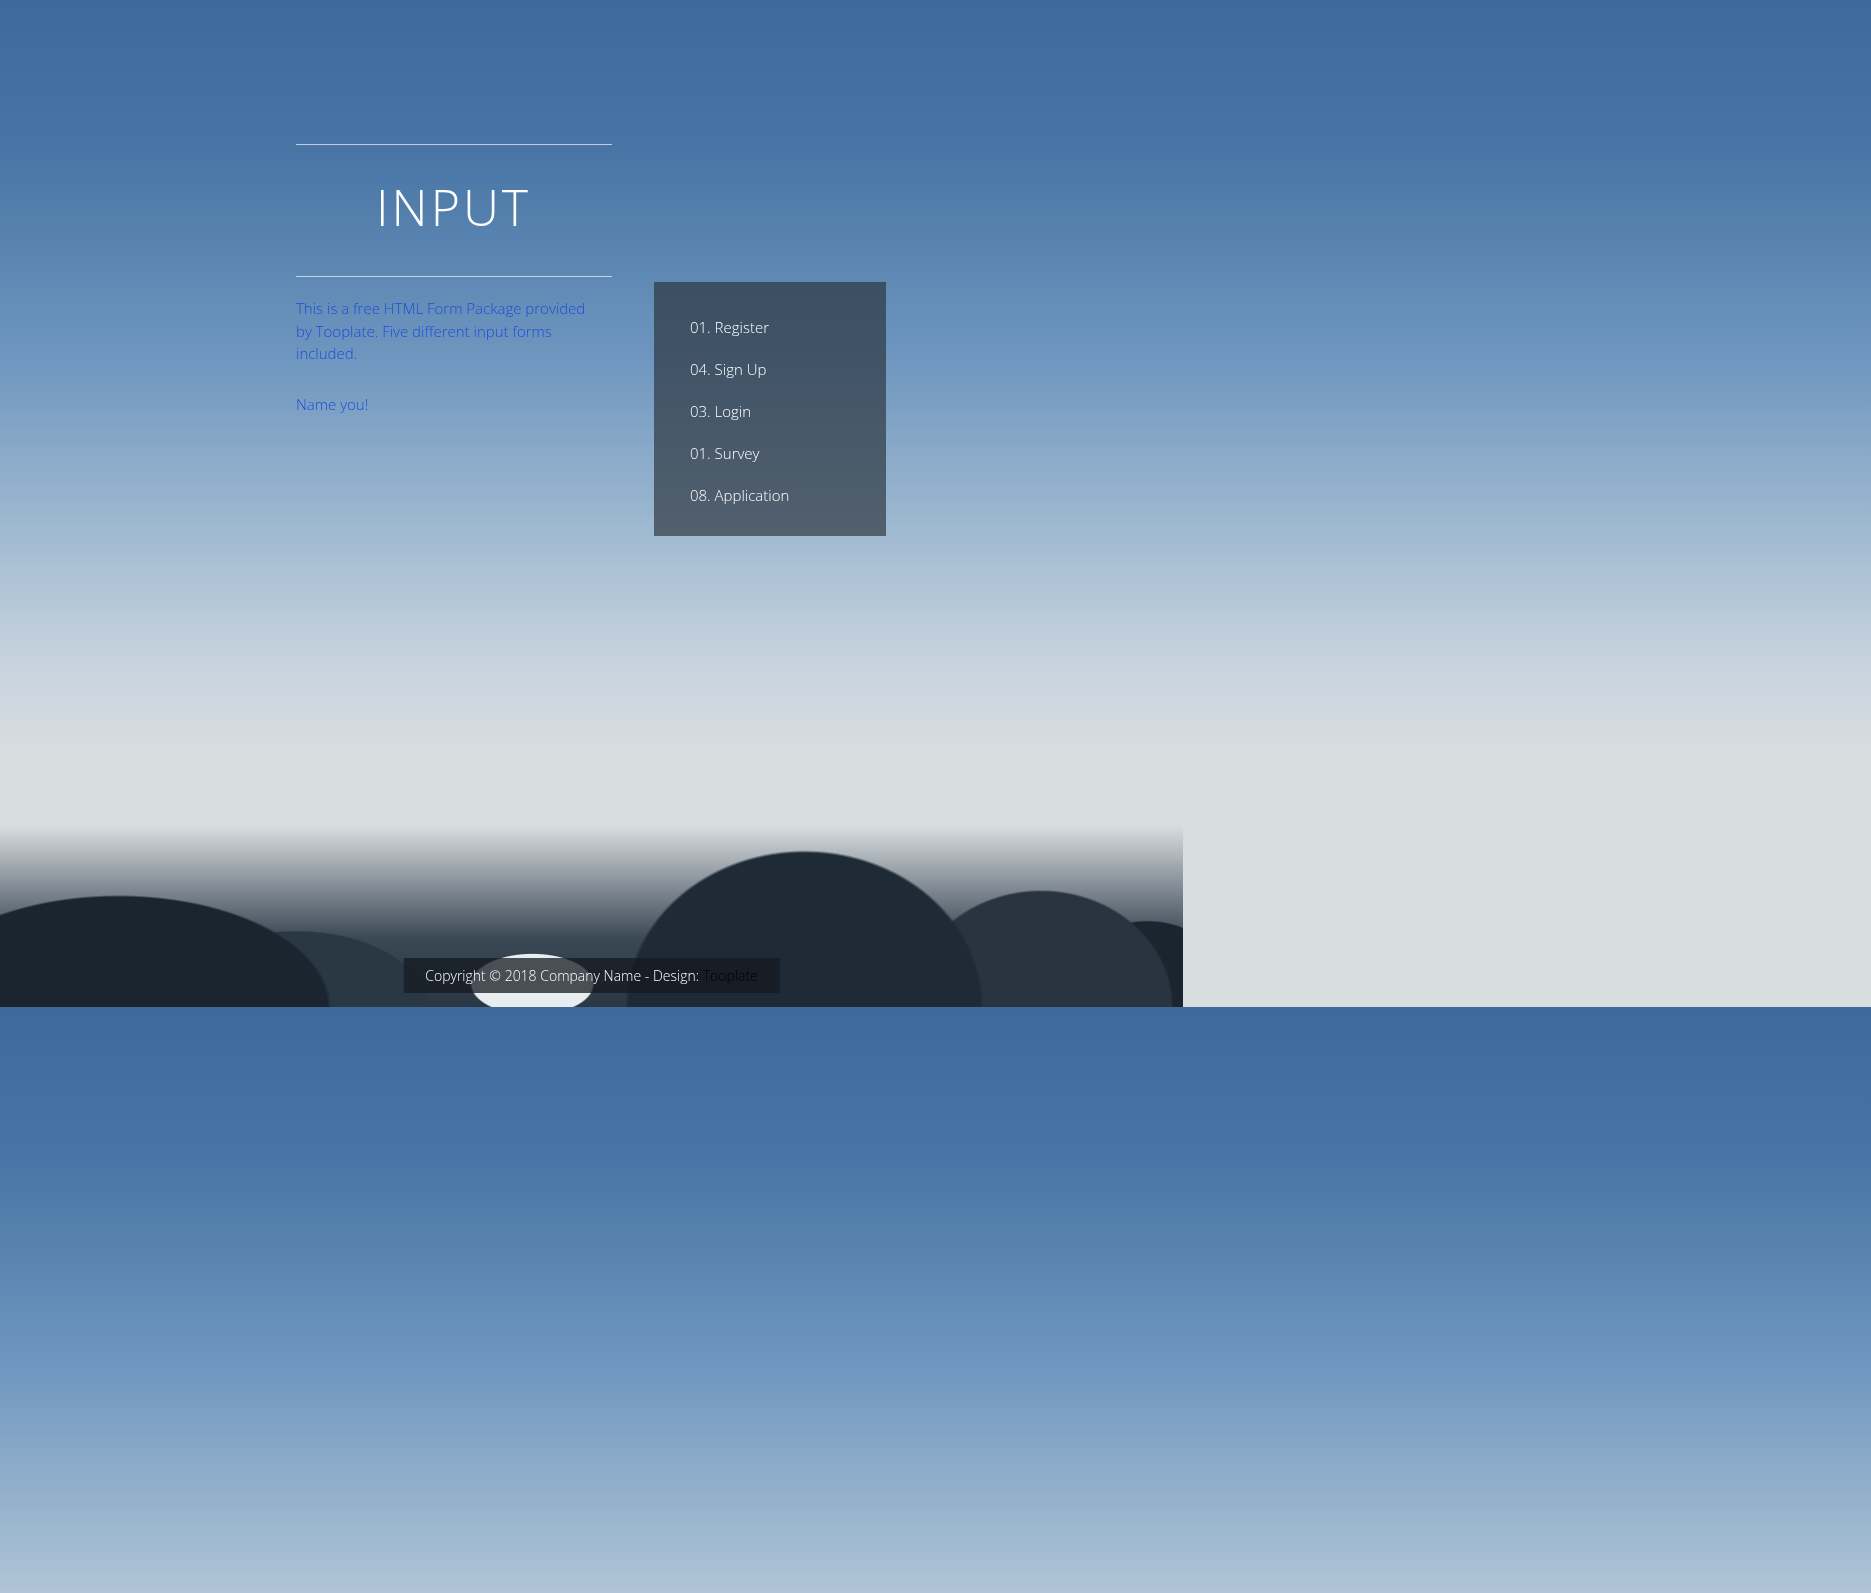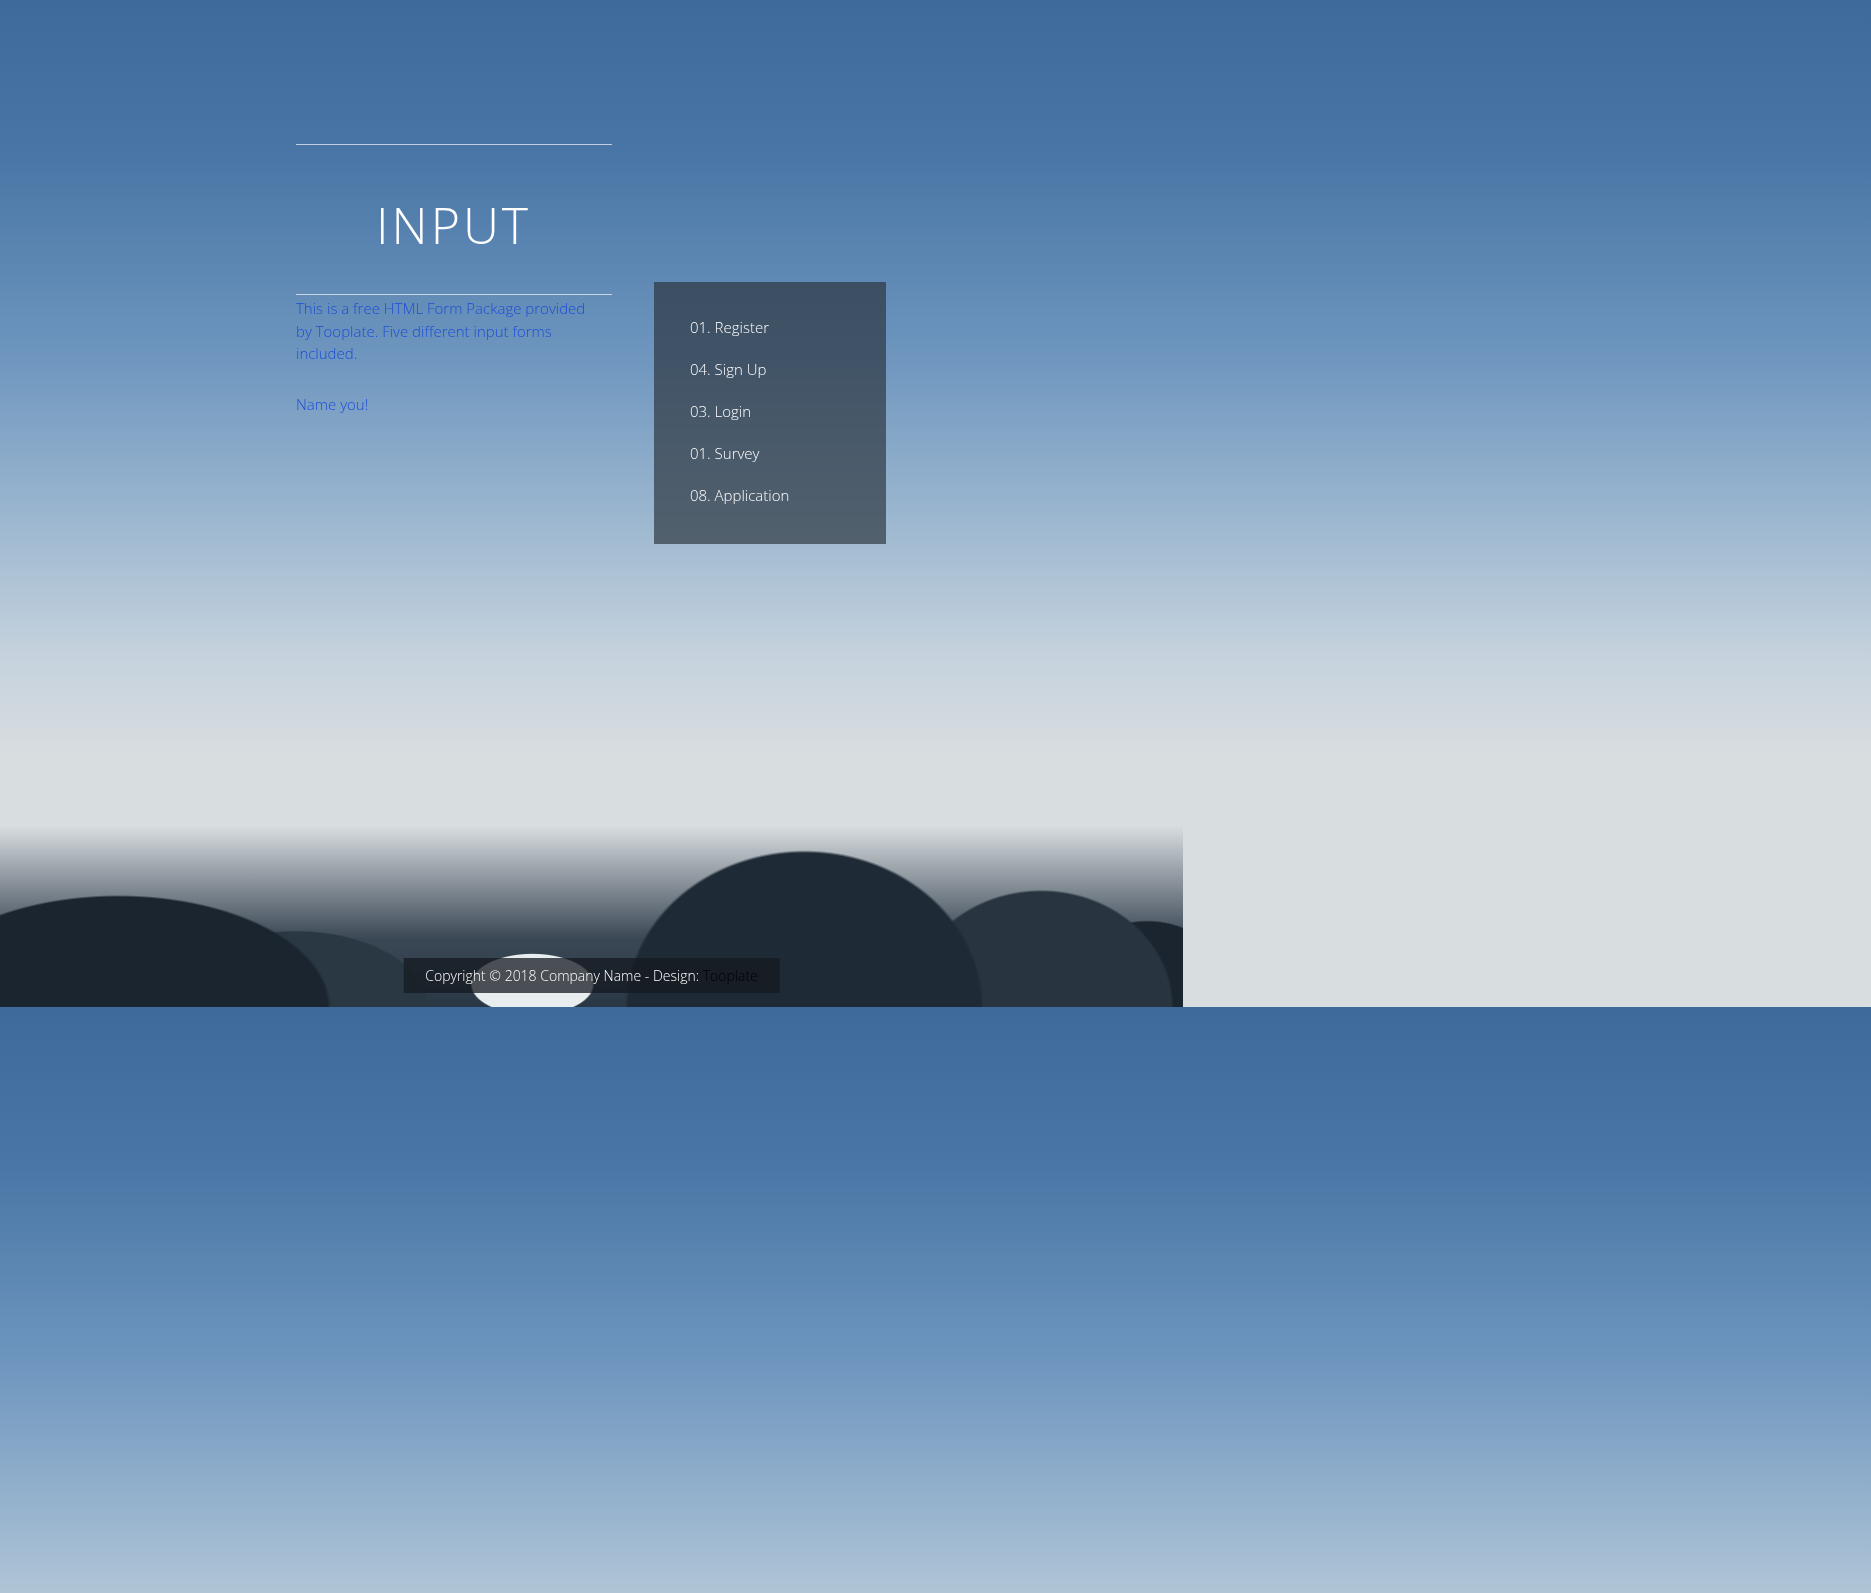--- a/index.html
+++ b/index.html
@@ -53,21 +53,21 @@
       z-index: 2;
     }
 
     .title-box {
       position: absolute;
       left: 296px;
       top: 144px;
       width: 316px;
       border-top: 1px solid rgba(255,255,255,0.65);
       border-bottom: 1px solid rgba(255,255,255,0.65);
-      padding: 46px 0 35px 80px;
+      padding: 28px 0 35px 80px;
     }
 
     .title-box h1 {
       color: #ffffff;
       font-weight: 300;
       font-size: 50px;
       letter-spacing: 3px;
       text-transform: uppercase;
     }
 
@@ -85,21 +85,21 @@
     .description p {
       margin-bottom: 28px;
     }
 
     .nav-panel {
       position: absolute;
       left: 654px;
       top: 282px;
       width: 232px;
       background: rgba(40, 48, 56, 0.65);
-      padding: 24px 36px 28px 36px;
+      padding: 24px 36px 20px 36px;
     }
 
     .nav-panel ul {
       list-style: none;
     }
 
     .nav-panel li {
       color: #ffffff;
       font-size: 15px;
       font-weight: 300;

